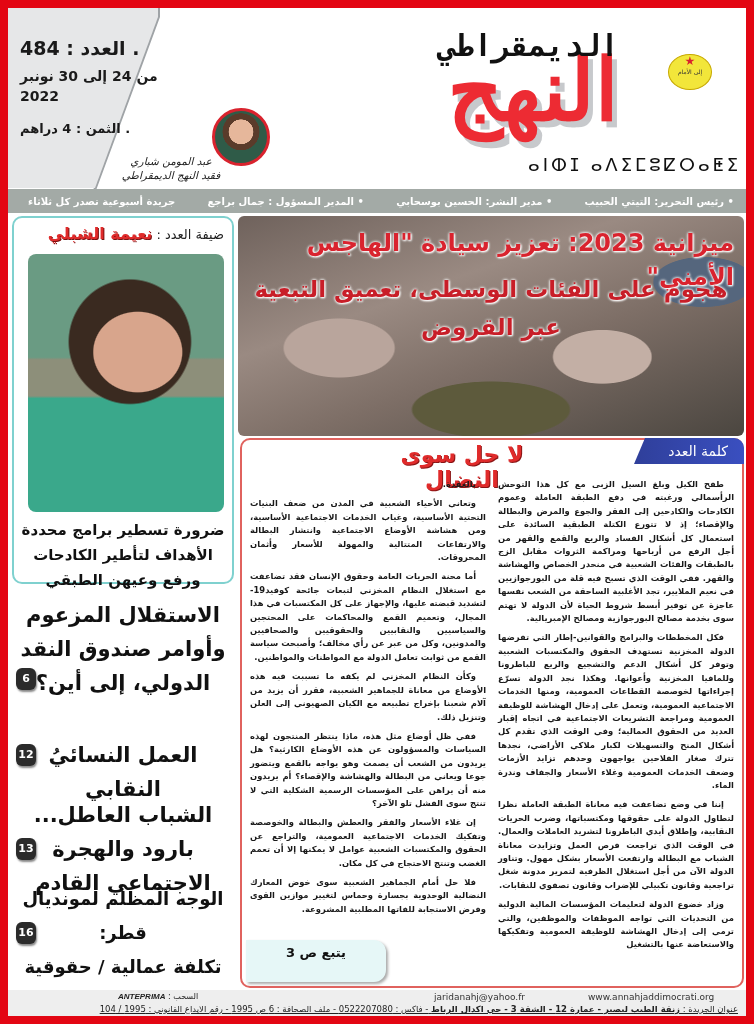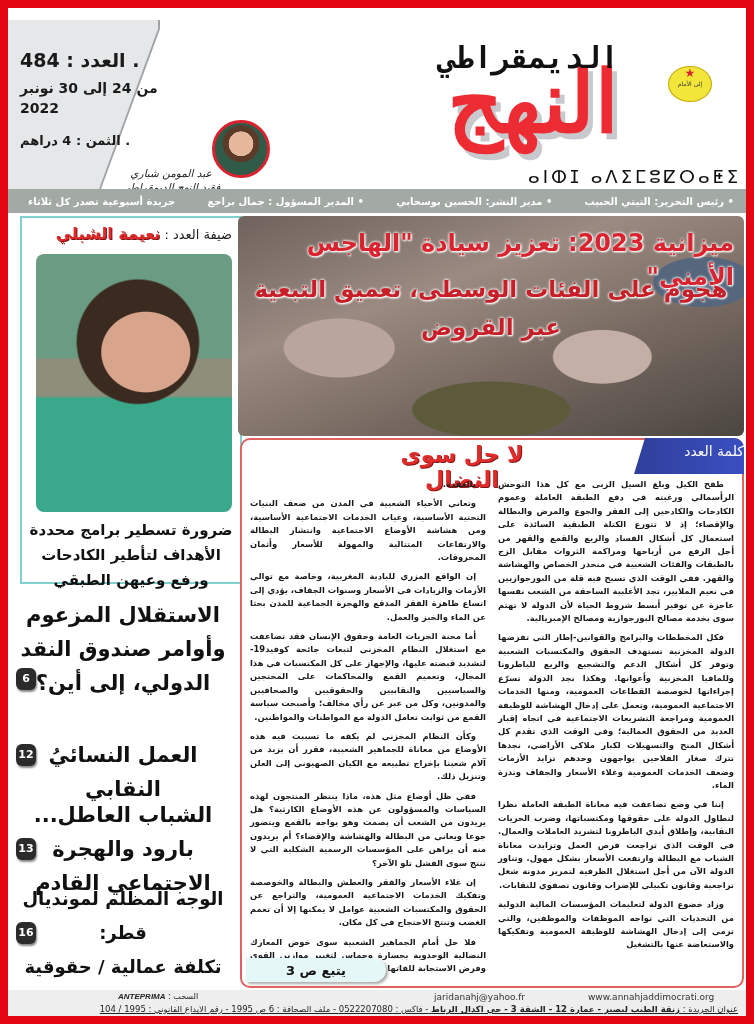--- a/index.html
+++ b/index.html
@@ -5,21 +5,21 @@
   * { box-sizing: border-box; margin: 0; padding: 0; }
   html, body { width: 754px; height: 1024px; overflow: hidden; background: #e30613; }
   body { font-family: "DejaVu Sans", sans-serif; position: relative; }
 
   .page {
     position: absolute; left: 8px; top: 8px; width: 738px; height: 1008px;
     background: #ffffff; overflow: hidden;
   }
 
   
-  .masthead { position: absolute; left: 0; top: 12px; width: 738px; height: 180px; background: #ffffff; }
+  .masthead { position: absolute; left: 0; top: 0; width: 738px; height: 180px; background: #ffffff; }
   .issue-panel {
     position: absolute; left: 0; top: 0; width: 150px; height: 180px;
     background: #e6e7e8;
     clip-path: polygon(0 0, 100% 0, 100% 5%, 58% 100%, 0 100%);
   }
   .issue-shadow {
     position: absolute; left: 0; top: 0; width: 152px; height: 182px;
     background: #9fa3a6;
     clip-path: polygon(0 0, 100% 0, 100% 5%, 58% 100%, 56% 100%, 98% 5%, 98% 0);
   }
@@ -67,22 +67,22 @@
   
   .staff-bar {
     position: absolute; left: 0; top: 181px; width: 738px; height: 24px; background: #a3aaa6;
     display: flex; flex-direction: row-reverse; justify-content: space-between; align-items: center;
     padding: 0 12px 0 20px; direction: rtl;
   }
   .staff-item { color: #ffffff; font-size: 10px; font-weight: bold; white-space: nowrap; }
 
   
   .guest-box {
-    position: absolute; left: 12px; top: 208px; width: 222px; height: 368px;
-    border: 2px solid #7fd1cf; border-radius: 0; background: #ffffff;
+    position: absolute; left: 4px; top: 208px; width: 222px; height: 368px;
+    border: 2px solid #7fd1cf; border-radius: 10px; background: #ffffff;
   }
   .guest-heading {
     position: absolute; right: 8px; top: 6px; direction: rtl; font-size: 13px; color: #222; white-space: nowrap;
   }
   .guest-name { color: #e02b2b; font-weight: bold; font-size: 16px; text-shadow: 1px 1px 0 #7a1010; }
   .guest-photo {
     position: absolute; left: 14px; top: 36px; width: 196px; height: 258px; border-radius: 8px;
     background:
       radial-gradient(ellipse 32% 22% at 56% 38%, #d8a58c 0 70%, transparent 72%),
       radial-gradient(ellipse 44% 34% at 52% 34%, #3a2a20 0 70%, transparent 72%),
@@ -126,34 +126,34 @@
     font-size: 23px; line-height: 38px; font-weight: bold; color: #c81e28;
     text-shadow: 0 0 3px #fff, 0 0 3px #fff, 1px 1px 2px #fff;
   }
 
   
   .editorial {
     position: absolute; left: 232px; top: 430px; width: 504px; height: 550px;
     border: 2px solid #e0625e; border-radius: 10px; background: #ffffff;
   }
   .editorial-tab {
-    position: absolute; right: -2px; top: -2px; width: 110px; height: 36px;
+    position: absolute; right: -2px; top: -2px; width: 110px; height: 26px;
     background: linear-gradient(90deg, #2f3f9a, #3a4fc0); color: #fff; direction: rtl;
-    font-size: 14px; line-height: 26px; padding-right: 0; border-top-right-radius: 10px;
+    font-size: 14px; line-height: 26px; padding-right: 16px; border-top-right-radius: 10px;
     clip-path: polygon(10% 0, 100% 0, 100% 100%, 0 100%);
   }
   .editorial-title {
     position: absolute; left: 120px; top: 2px; width: 200px; text-align: center; direction: rtl;
     font-size: 22px; font-weight: bold; color: #e02b2b; text-shadow: 1px 1px 0 #8a1414;
   }
   .editorial-cols { position: absolute; left: 8px; right: 8px; top: 38px; height: 470px; display: flex; flex-direction: row-reverse; gap: 12px; }
   .editorial-col { flex: 1; direction: rtl; text-align: justify; font-size: 8.4px; line-height: 13.4px; font-weight: bold; color: #1a1a1a; }
   .editorial-col p { margin-bottom: 6px; text-indent: 10px; }
   .continue-tab {
-    position: absolute; left: 4px; bottom: 4px; width: 140px; height: 24px;
+    position: absolute; left: 4px; bottom: 4px; width: 140px; height: 42px;
     background: #e6f7f7; border-radius: 0 12px 12px 0; box-shadow: 2px 2px 3px #aaa;
     direction: rtl; text-align: center; font-size: 13px; font-weight: bold; line-height: 26px; color: #111;
   }
 
   
   .footer { position: absolute; left: 0; top: 982px; width: 738px; height: 26px; background: #eeeeee; }
   .footer-printer { position: absolute; left: 110px; top: 2px; direction: rtl; font-size: 8px; color: #222; white-space: nowrap; }
   .footer-printer b { font-style: italic; font-family: Liberation Sans, sans-serif; }
   .footer-email { position: absolute; left: 426px; top: 2px; font-size: 9px; color: #333; }
   .footer-web { position: absolute; left: 580px; top: 2px; font-size: 9px; color: #333; }
@@ -240,21 +240,20 @@
     <div class="editorial-cols">
       <div class="editorial-col">
         <p>طفح الكيل وبلغ السيل الزبى مع كل هذا التوحش الرأسمالي ورغبته في دفع الطبقة العاملة وعموم الكادحات والكادحين إلى الفقر والجوع والمرض والبطالة والإقصاء؛ إذ لا تتورع الكتلة الطبقية السائدة على استعمال كل أشكال الفساد والريع والقمع والقهر من أجل الرفع من أرباحها ومراكمة الثروات مقابل الزج بالطبقات والفئات الشعبية في منحدر الخصاص والهشاشة والقهر. ففي الوقت الذي تسبح فيه قلة من البورجوازيين في نعيم الملايير، تجد الأغلبية الساحقة من الشعب نفسها عاجزة عن توفير أبسط شروط الحياة لأن الدولة لا تهتم سوى بخدمة مصالح البورجوازية ومصالح الإمبريالية.</p>
         <p>فكل المخططات والبرامج والقوانين-إطار التي تفرضها الدولة المخزنية تستهدف الحقوق والمكتسبات الشعبية وتوفر كل أشكال الدعم والتشجيع والريع للباطرونا وللمافيا المخزنية وأعوانها. وهكذا نجد الدولة تسرّع إجراءاتها لخوصصة القطاعات العمومية، ومنها الخدمات الاجتماعية العمومية، وتعمل على إدخال الهشاشة للوظيفة العمومية ومراجعة التشريعات الاجتماعية في اتجاه إقبار العديد من الحقوق العمالية؛ وفي الوقت الذي تقدم كل أشكال المنح والتسهيلات لكبار ملاكي الأراضي، نجدها تترك صغار الفلاحين يواجهون وحدهم تزايد الأزمات وضعف الخدمات العمومية وغلاء الأسعار والجفاف وندرة الماء.</p>
         <p>إننا في وضع تضاعفت فيه معاناة الطبقة العاملة نظرا لتطاول الدولة على حقوقها ومكتسباتها، وضرب الحريات النقابية، وإطلاق أيدي الباطرونا لتشريد العاملات والعمال. في الوقت الذي تراجعت فرص العمل وتزايدت معاناة الشباب مع البطالة وارتفعت الأسعار بشكل مهول. وتناور الدولة الآن من أجل استغلال الظرفية لتمرير مدونة شغل تراجعية وقانون تكبيلي للإضراب وقانون تصفوي للنقابات.</p>
         <p>وزاد خضوع الدولة لتعليمات المؤسسات المالية الدولية من التحديات التي تواجه الموظفات والموظفين، والتي ترمي إلى إدخال الهشاشة للوظيفة العمومية وتفكيكها والاستعاضة عنها بالتشغيل</p>
       </div>
       <div class="editorial-col">
         <p>بالعقدة.</p>
         <p>وتعاني الأحياء الشعبية في المدن من ضعف البنيات التحتية الأساسية، وغياب الخدمات الاجتماعية الأساسية، ومن هشاشة الأوضاع الاجتماعية وانتشار البطالة والارتفاعات المتتالية والمهولة للأسعار وأثمان المحروقات.</p>
-        <p>إن الواقع المزري للبادية المغربية، وخاصة مع توالي الأزمات والزيادات في الأسعار وسنوات الجفاف، يؤدي إلى اتساع ظاهرة الفقر المدقع والهجرة الجماعية للمدن بحثا عن الماء والخبز والعمل.</p>
         <p>أما محنة الحريات العامة وحقوق الإنسان فقد تضاعفت مع استغلال النظام المخزني لتبعات جائحة كوفيد19- لتشديد قبضته عليها، والإجهاز على كل المكتسبات في هذا المجال، وتعميم القمع والمحاكمات على المحتجين والسياسيين والنقابيين والحقوقيين والصحافيين والمدونين، وكل من عبر عن رأي مخالف؛ وأصبحت سياسة القمع من ثوابت تعامل الدولة مع المواطنات والمواطنين.</p>
         <p>وكأن النظام المخزني لم يكفه ما تسببت فيه هذه الأوضاع من معاناة للجماهير الشعبية، فقرر أن يزيد من آلام شعبنا بإخراج تطبيعه مع الكيان الصهيوني إلى العلن وتنزيل ذلك.</p>
         <p>ففي ظل أوضاع مثل هذه، ماذا ينتظر المنتجون لهذه السياسات والمسؤولون عن هذه الأوضاع الكارثية؟ هل يريدون من الشعب أن يصمت وهو يواجه بالقمع ويتضور جوعا ويعاني من البطالة والهشاشة والإقصاء؟ أم يريدون منه أن يراهن على المؤسسات الرسمية الشكلية التي لا تنتج سوى الفشل تلو الآخر؟</p>
         <p>إن غلاء الأسعار والفقر والعطش والبطالة والخوصصة وتفكيك الخدمات الاجتماعية العمومية، والتراجع عن الحقوق والمكتسبات الشعبية عوامل لا يمكنها إلا أن تعمم الغضب وتنتج الاحتجاج في كل مكان.</p>
         <p>فلا حل أمام الجماهير الشعبية سوى خوض المعارك النضالية الوحدوية بجسارة وحماس لتغيير موازين القوى وفرض الاستجابة للفاتها المطلبية المشروعة.</p>
       </div>
     </div>
     <div class="continue-tab">يتبع ص 3</div>
   </div>
 

